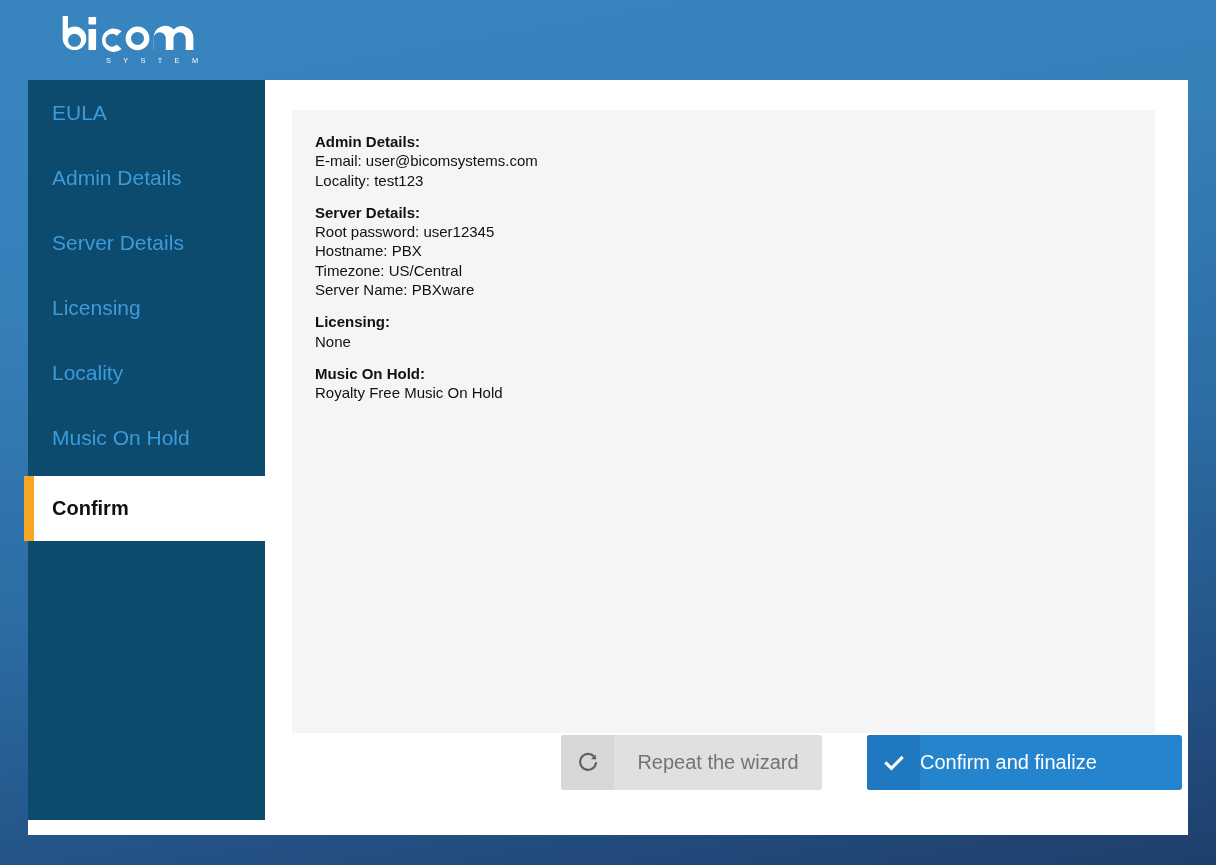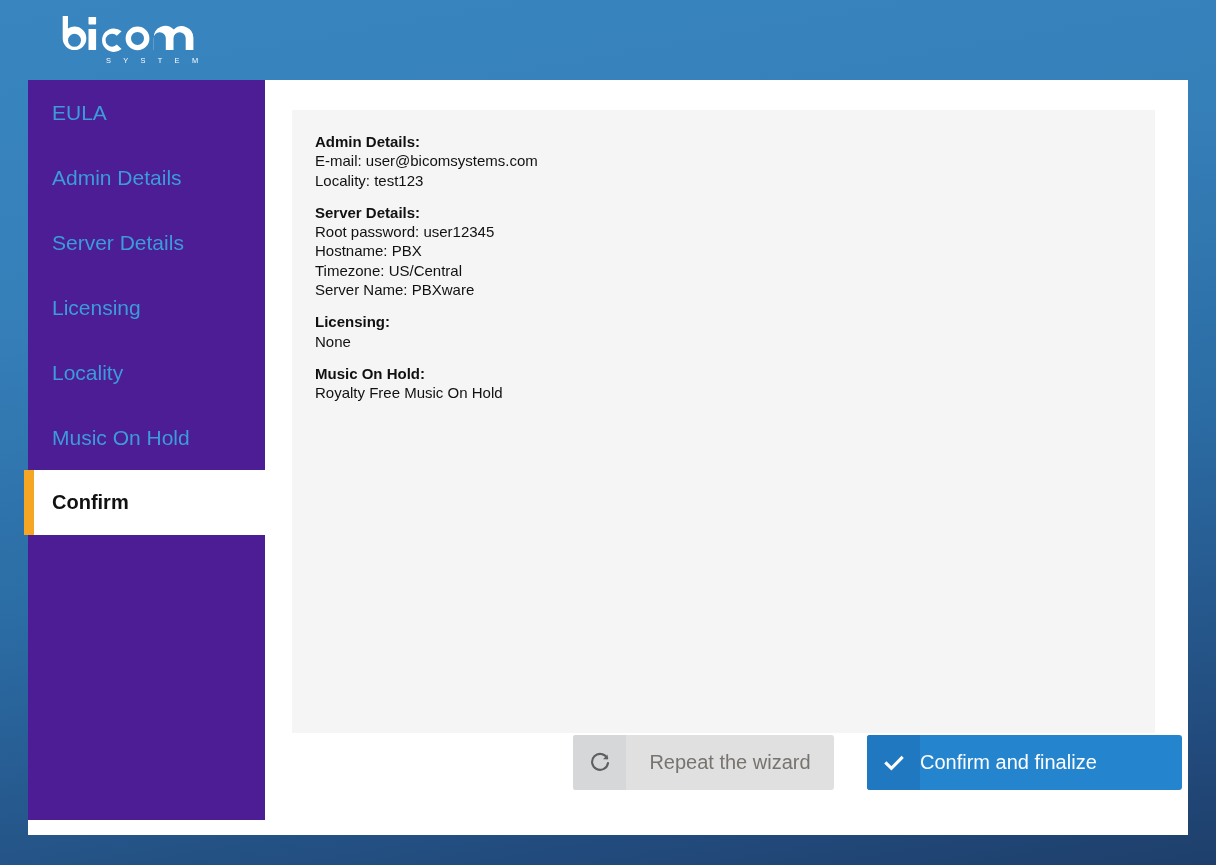--- a/index.html
+++ b/index.html
@@ -39,38 +39,39 @@
     height: 755px;
     background: #ffffff;
   }
 
   
   .sidebar {
     position: absolute;
     left: 0; top: 0;
     width: 237px;
     height: 740px;
-    background: #4c1d95;
+    background: #0c4a6e;
   }
   .nav-item {
     position: relative;
     height: 65px;
     line-height: 65px;
     padding-left: 24px;
     font-size: 21px;
     color: #3c9bd9;
     white-space: nowrap;
     box-sizing: border-box;
     cursor: pointer;
   }
   .nav-item.active {
     background: #ffffff;
     color: #111111;
     font-weight: bold;
     font-size: 20px;
+    margin-top: 6px;
   }
   .nav-item.active .accent {
     position: absolute;
     left: -4px;
     top: 0;
     width: 10px;
     height: 65px;
     background: #f5a623;
   }
 
@@ -138,21 +139,21 @@
     justify-content: center;
     flex: none;
   }
   .btn .btn-label {
     padding: 0 28px;
     font-size: 20px;
     white-space: nowrap;
   }
 
   .btn-repeat {
-    left: 308px;
+    left: 296px;
     width: 261px;
     background: #e0e0e0;
   }
   .btn-repeat .btn-icon { background: #d6d7d8; }
   .btn-repeat .btn-label {
     color: #77736e;
     width: 244px;
     box-sizing: border-box;
     text-align: center;
     padding: 0;

